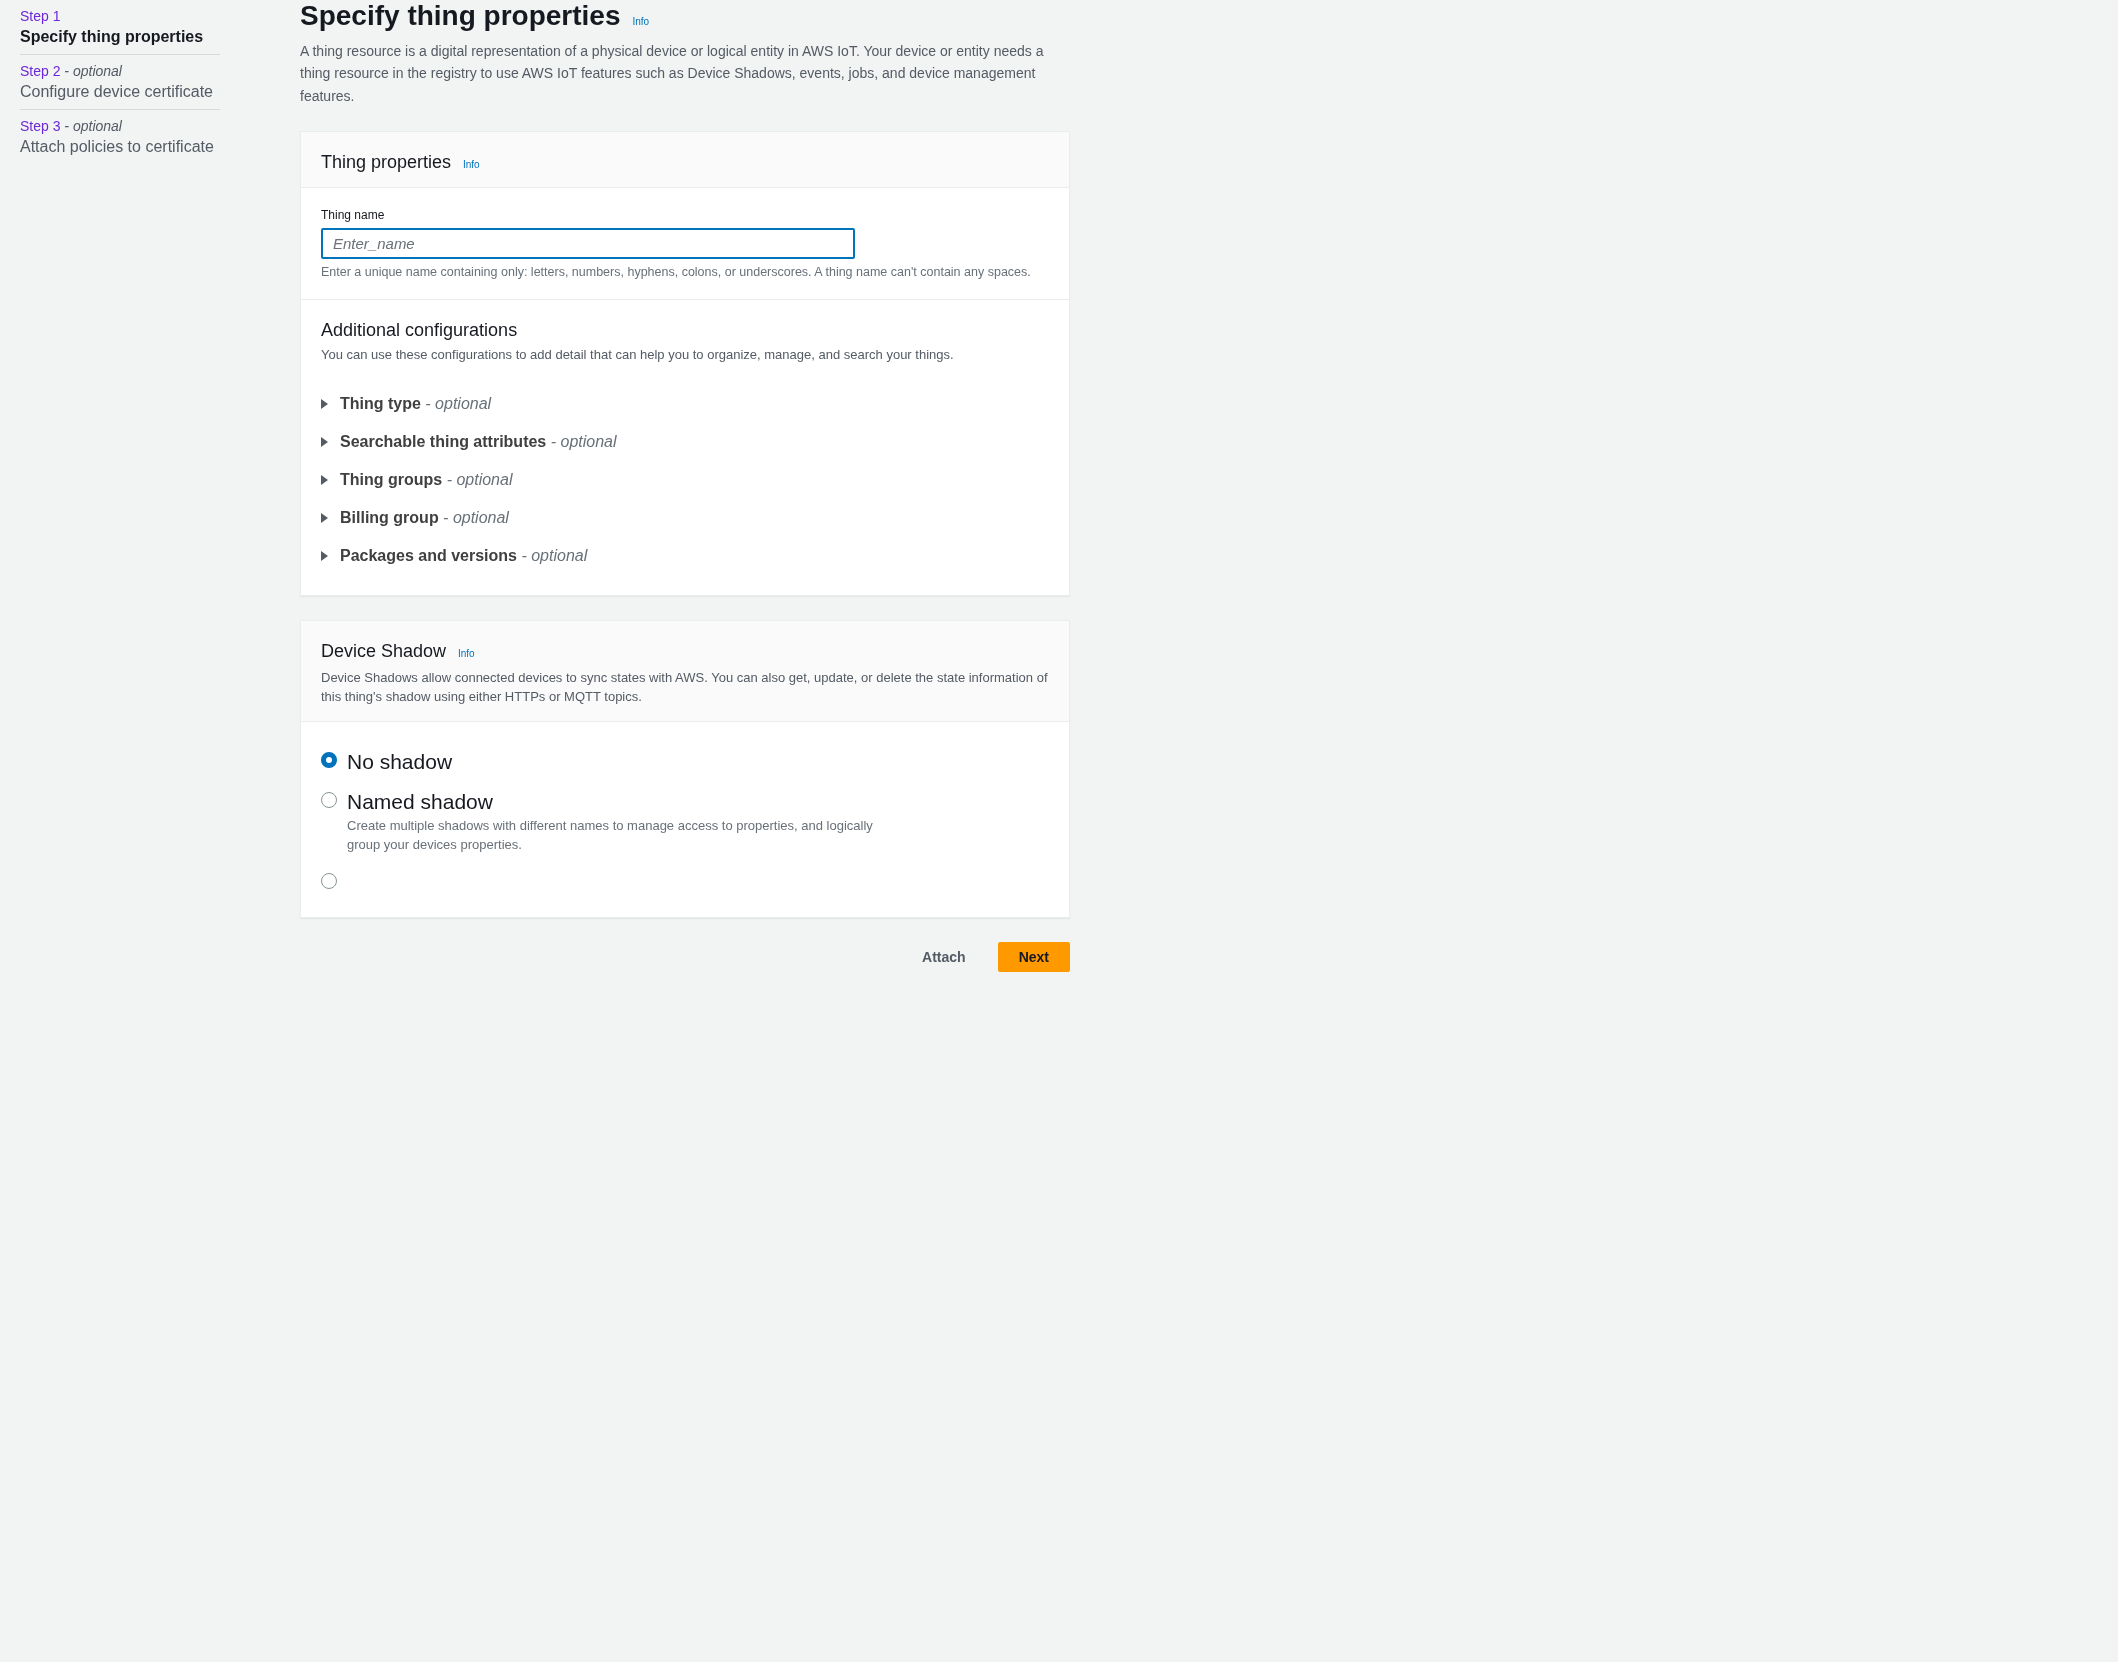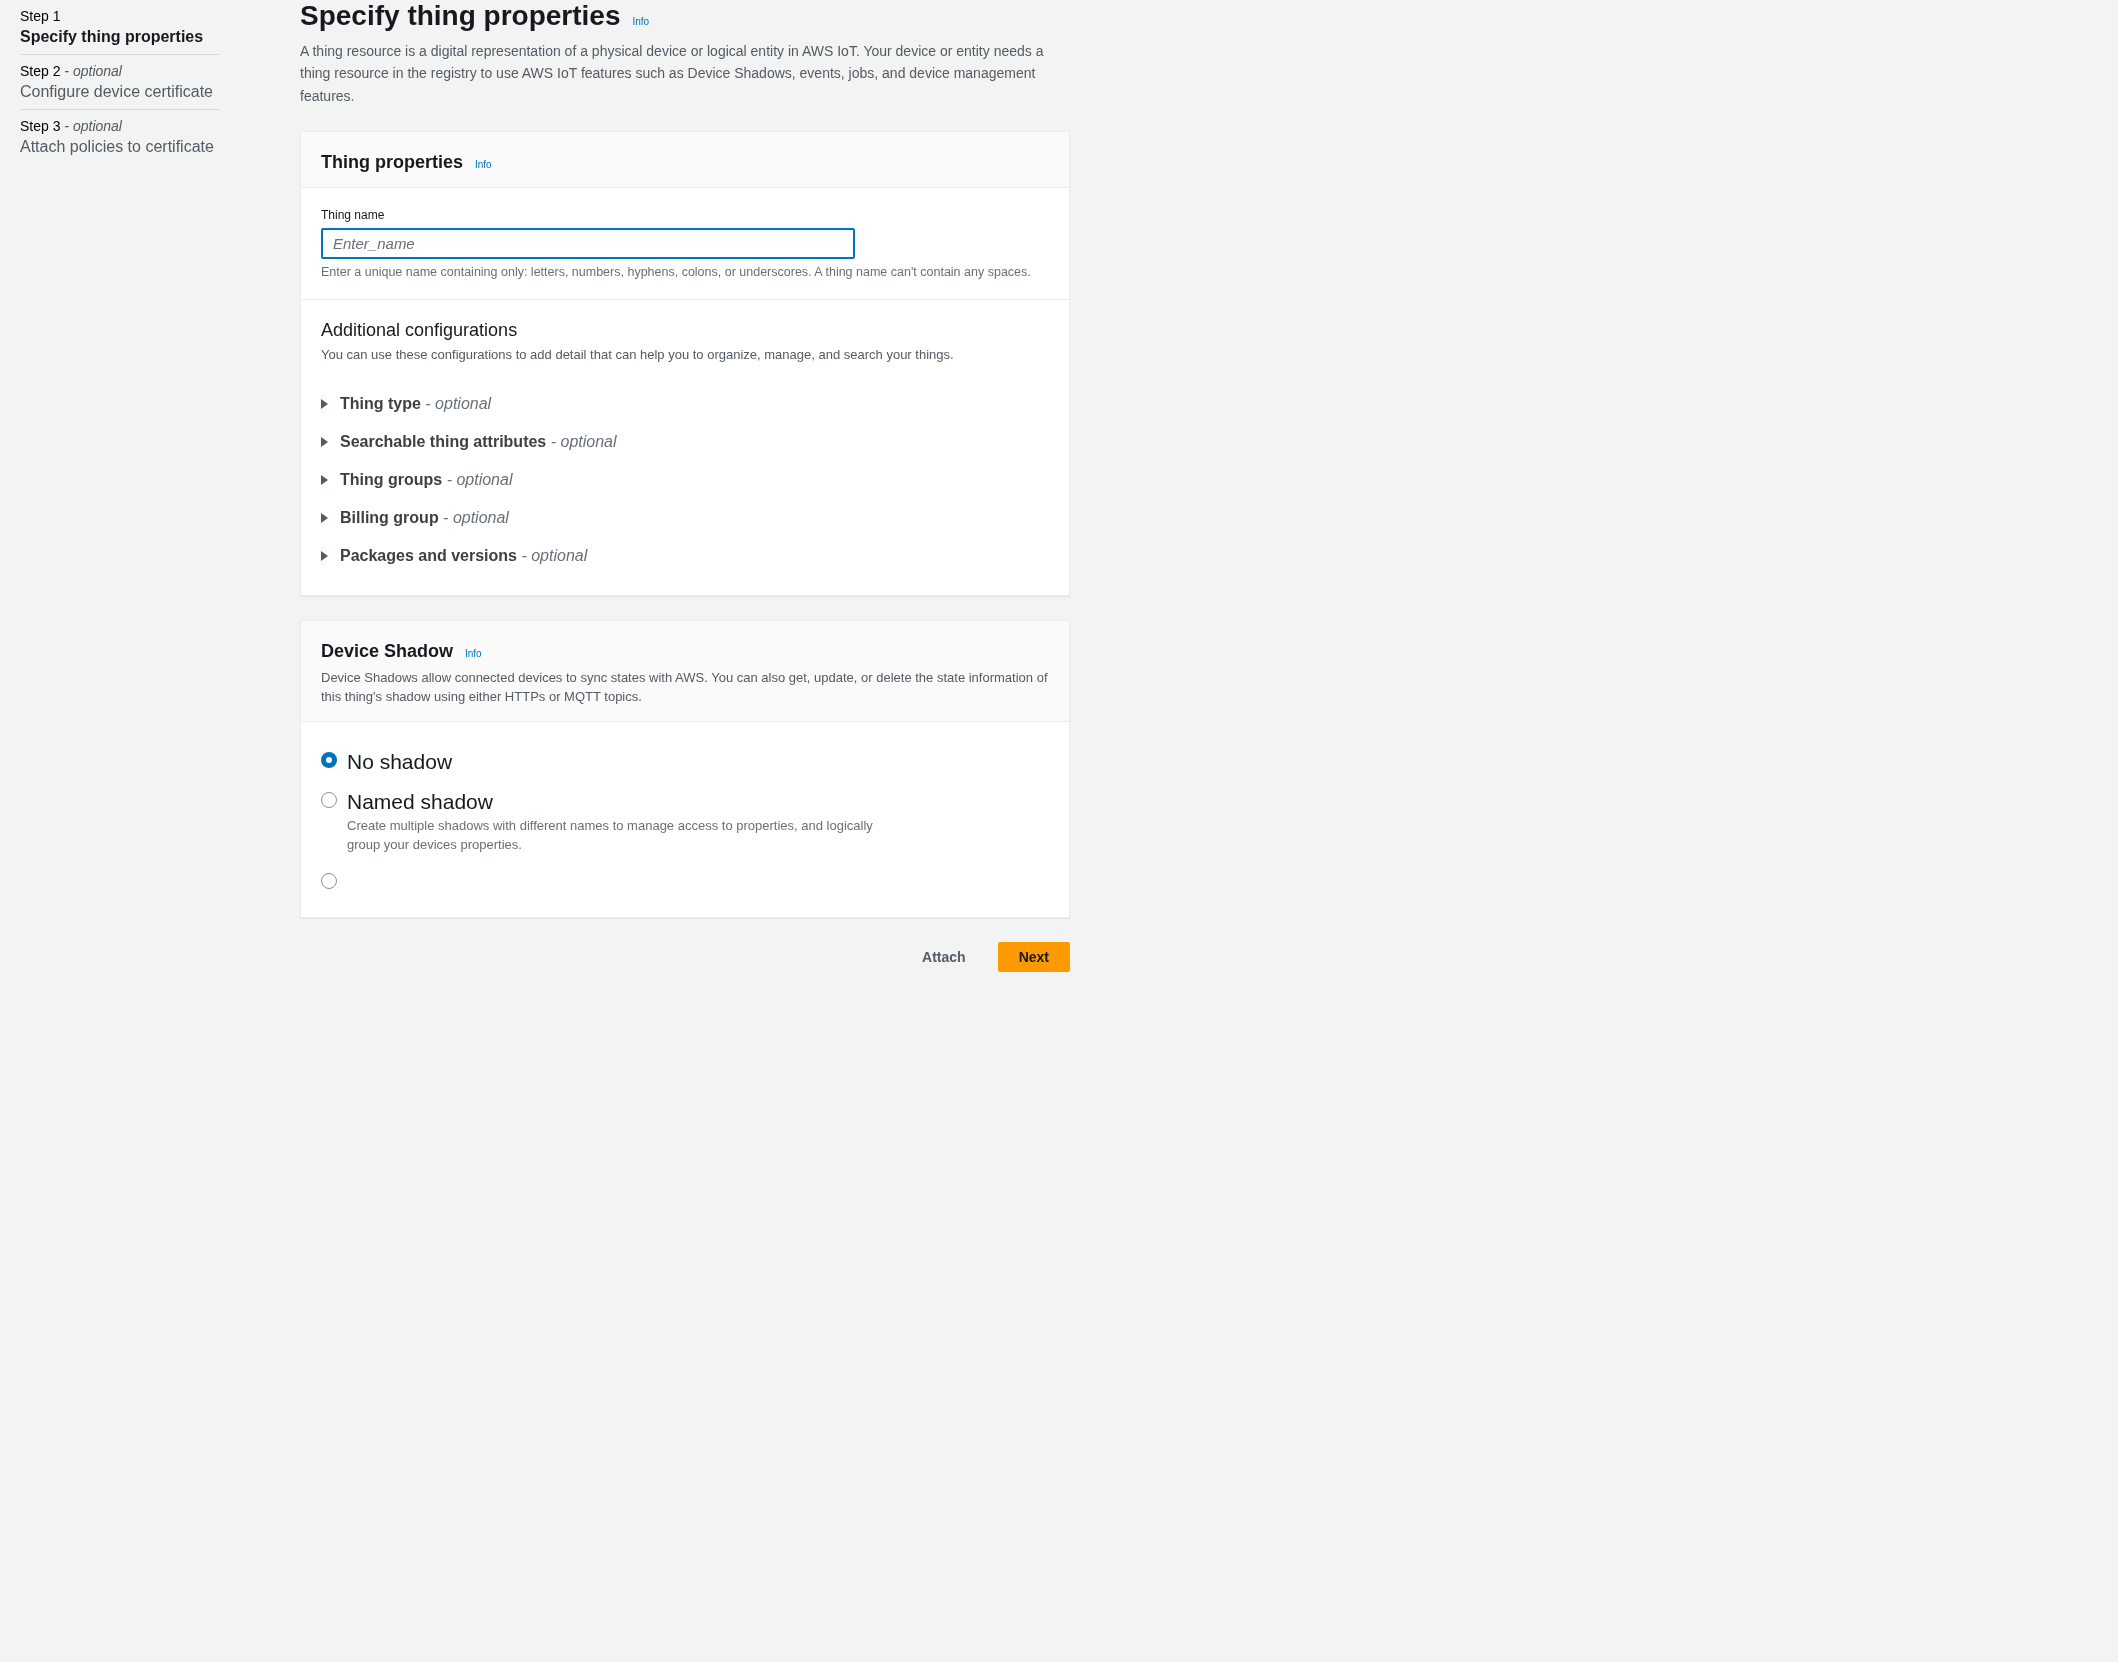--- a/index.html
+++ b/index.html
@@ -20,21 +20,21 @@
     }
     .step-item {
       padding: 8px 0;
       border-bottom: 1px solid #d5dbdb;
     }
     .step-item:last-child {
       border-bottom: none;
     }
     .step-number {
       font-size: 14px;
-      color: #000000;
+      color: #6d28d9;
     }
     .step-optional {
       font-style: italic;
       color: #545b64;
     }
     .step-title {
       font-size: 16px;
       color: #545b64;
       margin-top: 4px;
     }
@@ -76,21 +76,21 @@
       box-shadow: 0 1px 1px rgba(0,0,0,0.05);
       margin-bottom: 24px;
     }
     .panel-header {
       padding: 20px 20px 14px 20px;
       background: #fafafa;
       border-bottom: 1px solid #eaeded;
     }
     .panel-title {
       font-size: 18px;
-      font-weight: 700;
+      font-weight: 400;
       color: #16191f;
       display: inline;
     }
     .panel-subdesc {
       font-size: 13px;
       color: #545b64;
       line-height: 1.5;
       margin-top: 6px;
     }
     .panel-body {

